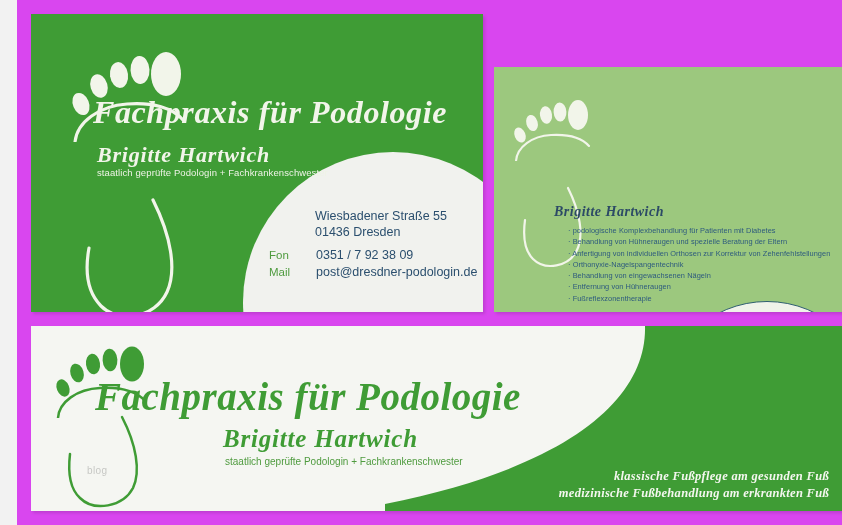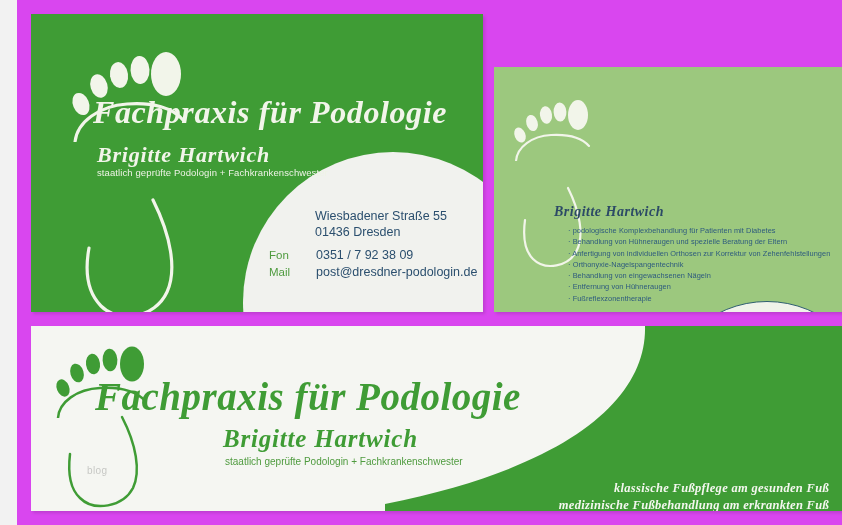--- a/index.html
+++ b/index.html
@@ -261,21 +261,20 @@
     position: absolute;
     right: 16px;
     text-align: center;
     font-family: "Liberation Serif", serif;
     font-style: italic;
     font-weight: bold;
     font-size: 12.5px;
     color: #f4f7ef;
     letter-spacing: 0.3px;
     white-space: nowrap;
-    margin-top: 12px;
   }
   #card-banner .tagline-1 { top: 143px; }
   #card-banner .tagline-2 { top: 160px; }
   #card-banner .watermark {
     position: absolute;
     left: 24px;
     top: 139px;
     font-size: 10px;
     color: rgba(90,90,90,0.30);
     letter-spacing: 0.4px;

